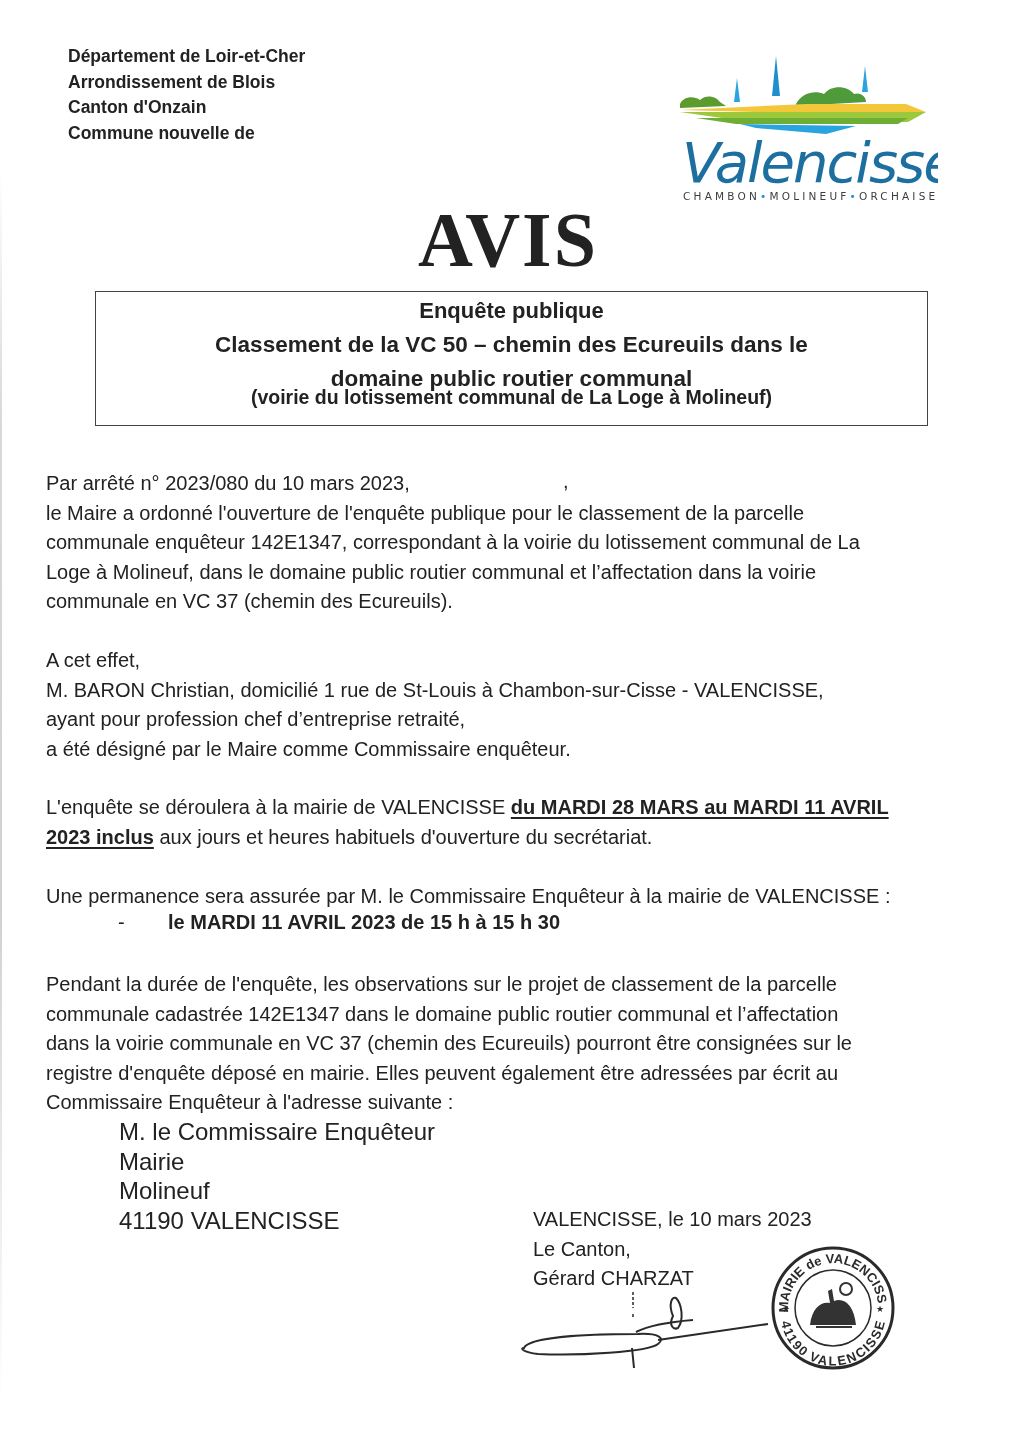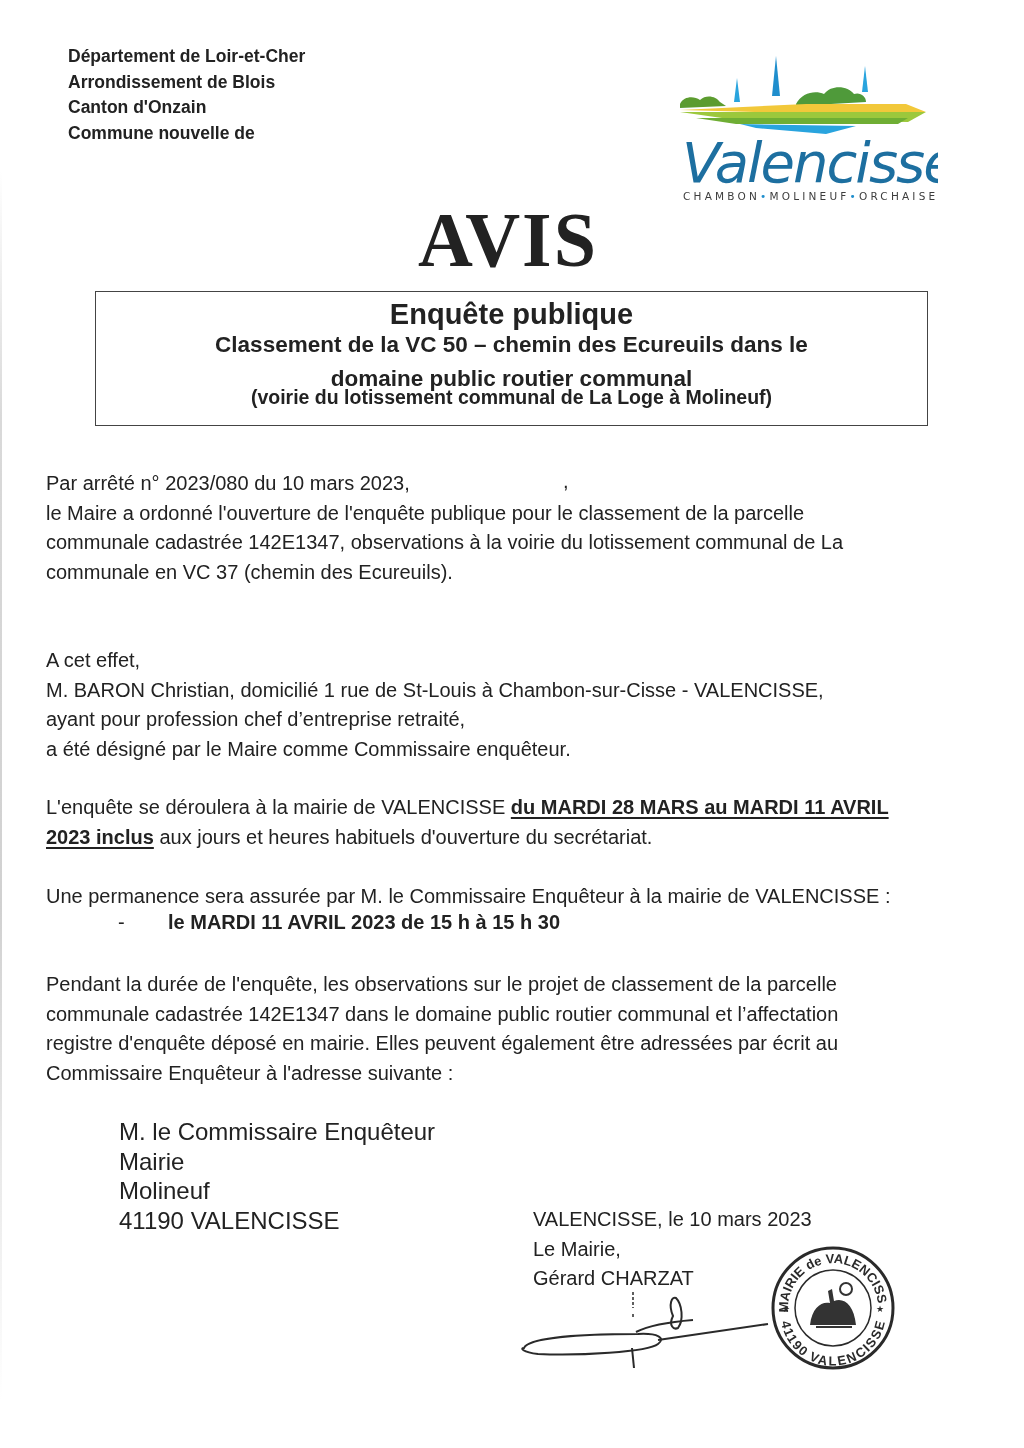--- a/index.html
+++ b/index.html
@@ -22,21 +22,21 @@
 
     .avis-title { position: absolute; left: 0; width: 1016px; top: 196px; text-align: center;
       font-family: "Liberation Serif", "DejaVu Serif", serif; font-weight: bold;
       font-size: 76px; letter-spacing: 2px; color: #222;
       transform: scaleY(1.02); }
 
     .title-box { position: absolute; left: 95px; top: 291px; width: 833px; height: 135px;
       border: 1.5px solid #444; box-sizing: border-box; text-align: center; }
     .title-box .l { font-family: "Liberation Sans", sans-serif; font-weight: bold;
       color: #222; white-space: nowrap; }
-    .tb1 { position: absolute; left: 0; right: 0; top: 6px; font-size: 29px; }
+    .tb1 { position: absolute; left: 0; right: 0; top: 6px; font-size: 22px; }
     .tb2 { position: absolute; left: 0; right: 0; top: 40px; font-size: 22.5px; }
     .tb3 { position: absolute; left: 0; right: 0; top: 74px; font-size: 22.5px; }
     .tb4 { position: absolute; left: 0; right: 0; top: 94px; font-size: 19.5px; }
 
     .body-text { position: absolute; left: 46px; font-family: "Liberation Sans", "DejaVu Sans", sans-serif;
       font-size: 20px; line-height: 29.5px; color: #222; }
     .body-text div { white-space: nowrap; }
     .p1 { top: 469px; }
     .p2 { top: 646px; }
     .p3 { top: 793px; }
@@ -94,21 +94,22 @@
   <div class="title-box">
     <div class="l tb1">Enquête publique</div>
     <div class="l tb2">Classement de la VC 50 – chemin des Ecureuils dans le</div>
     <div class="l tb3">domaine public routier communal</div>
     <div class="l tb4">(voirie du lotissement communal de La Loge à Molineuf)</div>
   </div>
 
   <div class="body-text p1">
     <div>Par arrêté n° 2023/080 du 10 mars 2023,</div>
     <div>le Maire a ordonné l'ouverture de l'enquête publique pour le classement de la parcelle</div>
-    <div>communale cadastrée 142E1347, observations à la voirie du lotissement communal de La</div>
+    <div>communale enquêteur 142E1347, correspondant à la voirie du lotissement communal de La</div>
+    <div>Loge à Molineuf, dans le domaine public routier communal et l’affectation dans la voirie</div>
     <div>communale en VC 37 (chemin des Ecureuils).</div>
   </div>
   <div class="comma-mark">,</div>
 
   <div class="body-text p2">
     <div>A cet effet,</div>
     <div>M. BARON Christian, domicilié 1 rue de St-Louis à Chambon-sur-Cisse - VALENCISSE,</div>
     <div>ayant pour profession chef d’entreprise retraité,</div>
     <div>a été désigné par le Maire comme Commissaire enquêteur.</div>
   </div>
@@ -121,34 +122,35 @@
   <div class="body-text p4">
     <div>Une permanence sera assurée par M. le Commissaire Enquêteur à la mairie de VALENCISSE :</div>
   </div>
   <div class="bullet-line">
     <span class="dash">-</span><span class="b">le MARDI 11 AVRIL 2023 de 15 h à 15 h 30</span>
   </div>
 
   <div class="body-text p5">
     <div>Pendant la durée de l'enquête, les observations sur le projet de classement de la parcelle</div>
     <div>communale cadastrée 142E1347 dans le domaine public routier communal et l’affectation</div>
+    <div>dans la voirie communale en VC 37 (chemin des Ecureuils) pourront être consignées sur le</div>
     <div>registre d'enquête déposé en mairie. Elles peuvent également être adressées par écrit au</div>
     <div>Commissaire Enquêteur à l'adresse suivante :</div>
   </div>
 
   <div class="addr">
     <div>M. le Commissaire Enquêteur</div>
     <div>Mairie</div>
     <div>Molineuf</div>
     <div>41190 VALENCISSE</div>
   </div>
 
   <div class="sig-text">
     <div>VALENCISSE, le 10 mars 2023</div>
-    <div>Le Mairie,</div>
+    <div>Le Canton,</div>
     <div>Gérard CHARZAT</div>
   </div>
 
   <svg class="signature" viewBox="0 0 270 80">
     <path d="M6 58 C10 48 60 44 120 44 C140 43 148 48 140 54 C130 62 60 66 20 64 C4 62 2 58 6 58 Z" fill="none" stroke="#2a2a2a" stroke-width="2"></path>
     <path d="M118 42 C130 36 150 32 175 30" fill="none" stroke="#2a2a2a" stroke-width="2"></path>
     <path d="M140 50 L250 34" fill="none" stroke="#2a2a2a" stroke-width="2"></path>
     <path d="M155 26 C150 14 154 6 158 8 C164 14 166 30 160 38 C156 40 150 36 155 26 Z" fill="none" stroke="#2a2a2a" stroke-width="2"></path>
     <path d="M115 2 L115 18 M115 24 L115 28" fill="none" stroke="#2a2a2a" stroke-width="1.5" stroke-dasharray="3 2"></path>
     <path d="M114 58 L116 78" fill="none" stroke="#2a2a2a" stroke-width="2"></path>

